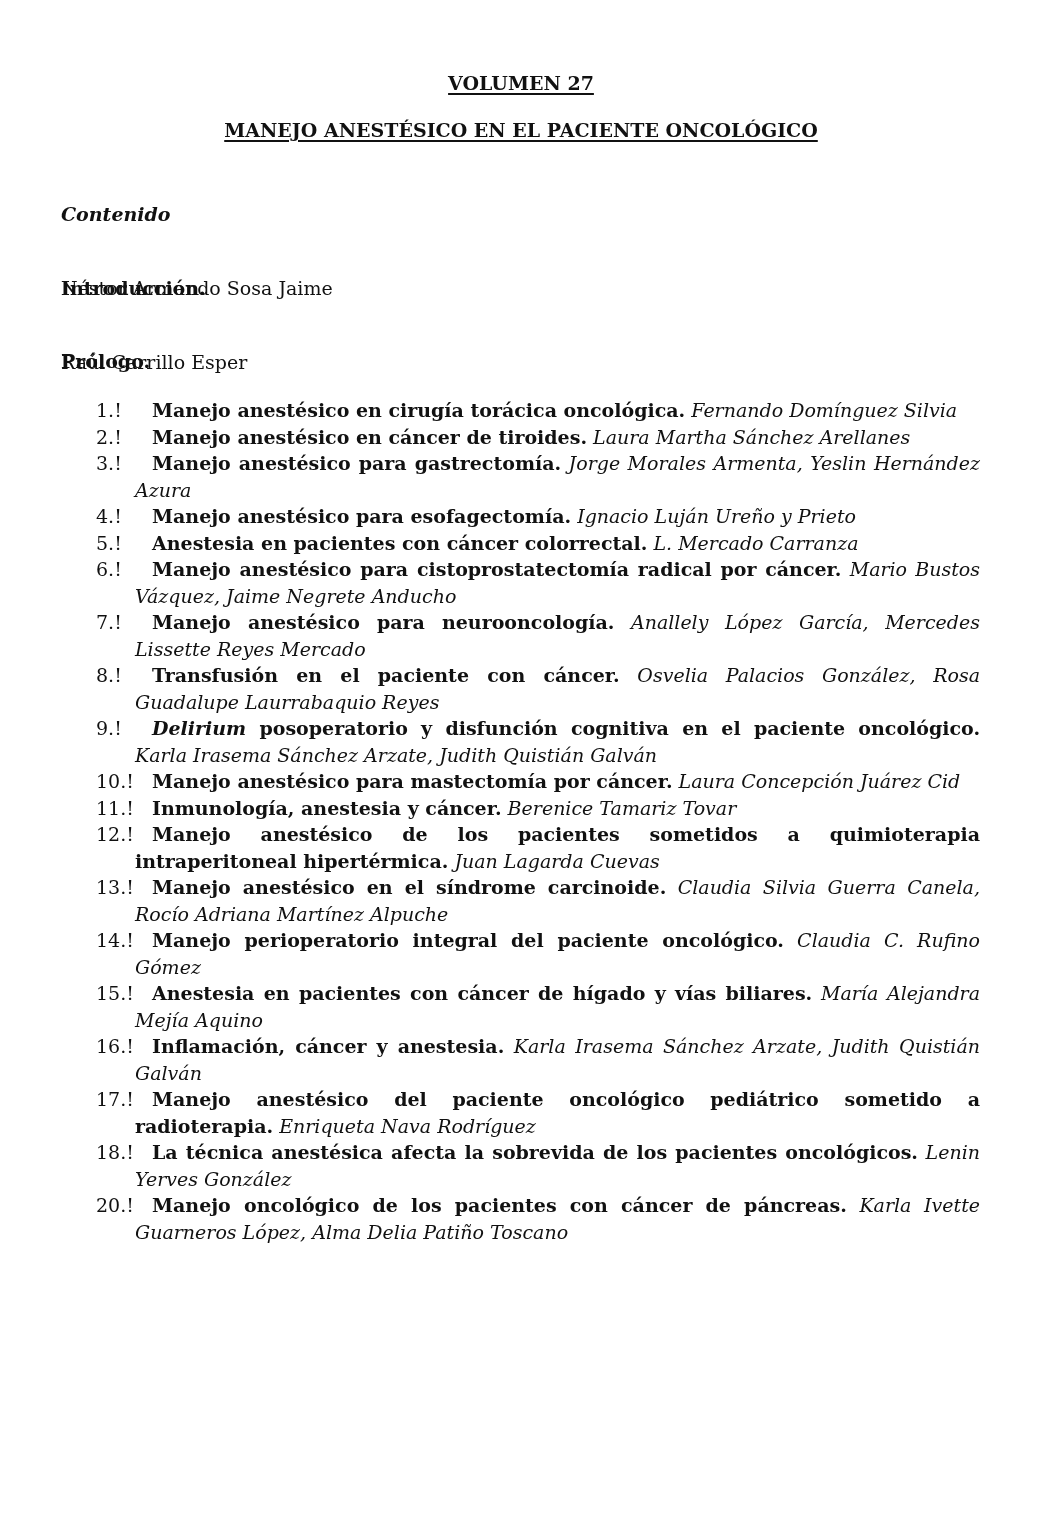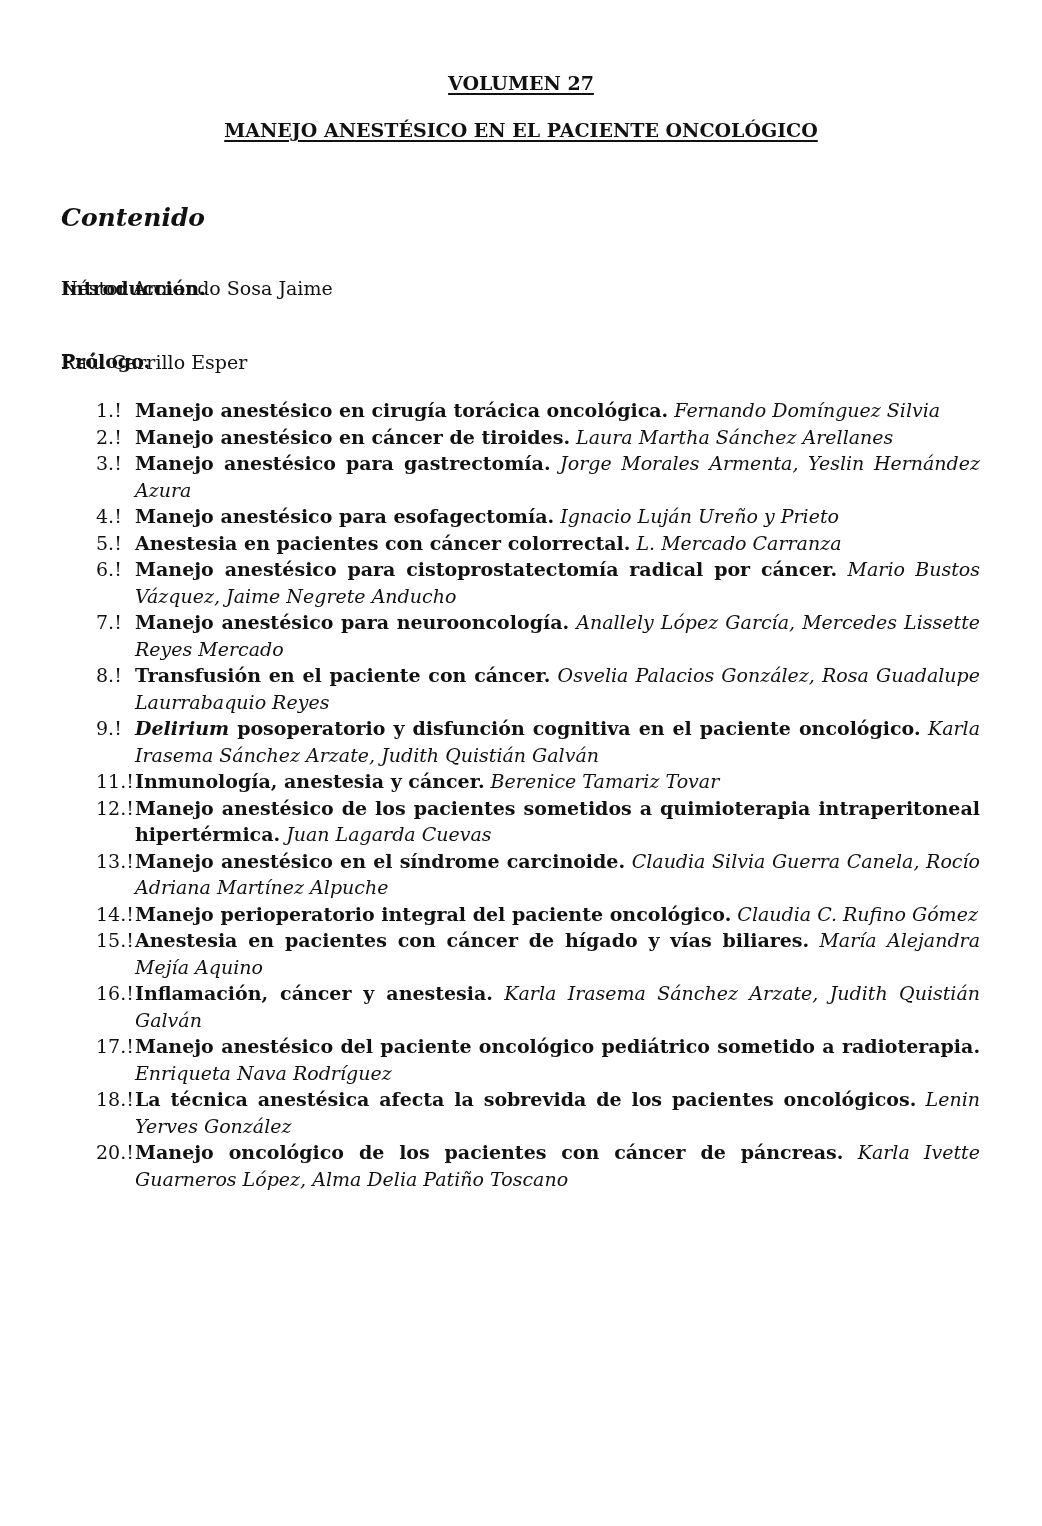--- a/index.html
+++ b/index.html
@@ -34,21 +34,21 @@
       letter-spacing: 0px;
     }
     .vol { top: 72px; }
     .subtitle { top: 119px; }
     .contents-label {
       position: absolute;
       left: 61px;
       top: 203px;
       font-weight: bold;
       font-style: italic;
-      font-size: 25px;
+      font-size: 19px;
     }
     .front-head {
       position: absolute;
       left: 61px;
       font-weight: bold;
       font-size: 19px;
       margin-top: 26px;
     }
     .front-author {
       position: absolute;
@@ -73,21 +73,21 @@
       text-align-last: left;
     }
     .toc-num {
       position: absolute;
       left: 0;
       top: 0;
       width: 39px;
       font-family: "DejaVu Serif", "Liberation Serif", serif;
       font-weight: normal;
     }
-    .toc-title { font-weight: bold; }
+    .toc-title { font-weight: bold; margin-left: 17px; }
     .toc-title .em { font-style: italic; }
     .toc-author { font-style: italic; }
   </style>
 </head>
 <body>
 
 <div class="page">
   <div class="title vol">VOLUMEN 27</div>
   <div class="title subtitle">MANEJO ANESTÉSICO EN EL PACIENTE ONCOLÓGICO</div>
 
@@ -102,20 +102,21 @@
   <ol class="toc">
     <li class="toc-item"><span class="toc-num">1.!</span><span class="toc-title">Manejo anestésico en cirugía torácica oncológica.</span> <span class="toc-author">Fernando Domínguez Silvia</span></li>
     <li class="toc-item"><span class="toc-num">2.!</span><span class="toc-title">Manejo anestésico en cáncer de tiroides.</span> <span class="toc-author">Laura Martha Sánchez Arellanes</span></li>
     <li class="toc-item"><span class="toc-num">3.!</span><span class="toc-title">Manejo anestésico para gastrectomía.</span> <span class="toc-author">Jorge Morales Armenta, Yeslin Hernández Azura</span></li>
     <li class="toc-item"><span class="toc-num">4.!</span><span class="toc-title">Manejo anestésico para esofagectomía.</span> <span class="toc-author">Ignacio Luján Ureño y Prieto</span></li>
     <li class="toc-item"><span class="toc-num">5.!</span><span class="toc-title">Anestesia en pacientes con cáncer colorrectal.</span> <span class="toc-author">L. Mercado Carranza</span></li>
     <li class="toc-item"><span class="toc-num">6.!</span><span class="toc-title">Manejo anestésico para cistoprostatectomía radical por cáncer.</span> <span class="toc-author">Mario Bustos Vázquez, Jaime Negrete Anducho</span></li>
     <li class="toc-item"><span class="toc-num">7.!</span><span class="toc-title">Manejo anestésico para neurooncología.</span> <span class="toc-author">Anallely López García, Mercedes Lissette Reyes Mercado</span></li>
     <li class="toc-item"><span class="toc-num">8.!</span><span class="toc-title">Transfusión en el paciente con cáncer.</span> <span class="toc-author">Osvelia Palacios González, Rosa Guadalupe Laurrabaquio Reyes</span></li>
     <li class="toc-item"><span class="toc-num">9.!</span><span class="toc-title"><span class="em">Delirium</span><span> posoperatorio y disfunción cognitiva en el paciente oncológico.</span></span> <span class="toc-author">Karla Irasema Sánchez Arzate, Judith Quistián Galván</span></li>
+    <li class="toc-item"><span class="toc-num">10.!</span><span class="toc-title">Manejo anestésico para mastectomía por cáncer.</span> <span class="toc-author">Laura Concepción Juárez Cid</span></li>
     <li class="toc-item"><span class="toc-num">11.!</span><span class="toc-title">Inmunología, anestesia y cáncer.</span> <span class="toc-author">Berenice Tamariz Tovar</span></li>
     <li class="toc-item"><span class="toc-num">12.!</span><span class="toc-title">Manejo anestésico de los pacientes sometidos a quimioterapia intraperitoneal hipertérmica.</span> <span class="toc-author">Juan Lagarda Cuevas</span></li>
     <li class="toc-item"><span class="toc-num">13.!</span><span class="toc-title">Manejo anestésico en el síndrome carcinoide.</span> <span class="toc-author">Claudia Silvia Guerra Canela, Rocío Adriana Martínez Alpuche</span></li>
     <li class="toc-item"><span class="toc-num">14.!</span><span class="toc-title">Manejo perioperatorio integral del paciente oncológico.</span> <span class="toc-author">Claudia C. Rufino Gómez</span></li>
     <li class="toc-item"><span class="toc-num">15.!</span><span class="toc-title">Anestesia en pacientes con cáncer de hígado y vías biliares.</span> <span class="toc-author">María Alejandra Mejía Aquino</span></li>
     <li class="toc-item"><span class="toc-num">16.!</span><span class="toc-title">Inflamación, cáncer y anestesia.</span> <span class="toc-author">Karla Irasema Sánchez Arzate, Judith Quistián Galván</span></li>
     <li class="toc-item"><span class="toc-num">17.!</span><span class="toc-title">Manejo anestésico del paciente oncológico pediátrico sometido a radioterapia.</span> <span class="toc-author">Enriqueta Nava Rodríguez</span></li>
     <li class="toc-item"><span class="toc-num">18.!</span><span class="toc-title">La técnica anestésica afecta la sobrevida de los pacientes oncológicos.</span> <span class="toc-author">Lenin Yerves González</span></li>
     <li class="toc-item"><span class="toc-num">20.!</span><span class="toc-title">Manejo oncológico de los pacientes con cáncer de páncreas.</span> <span class="toc-author">Karla Ivette Guarneros López, Alma Delia Patiño Toscano</span></li>
   </ol>

